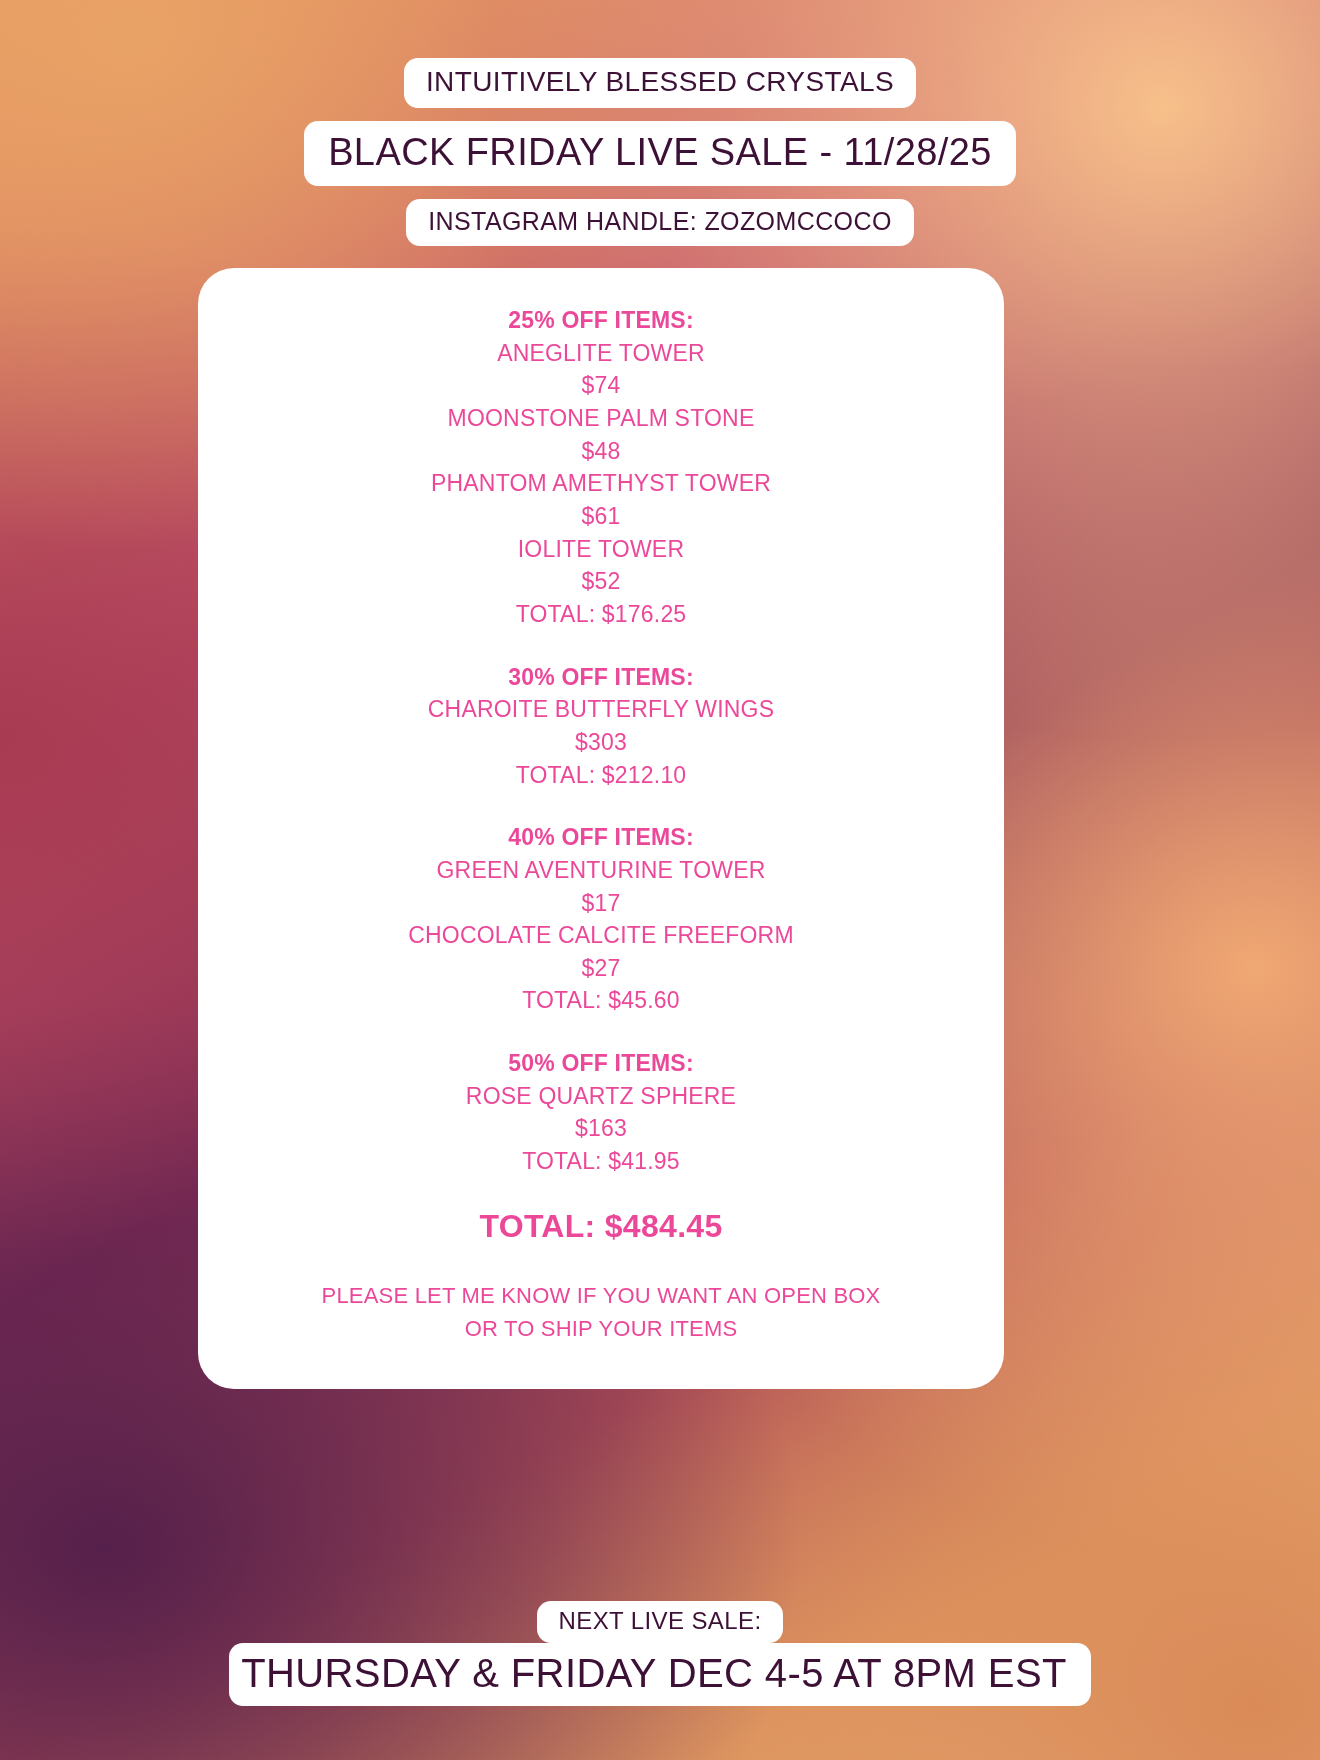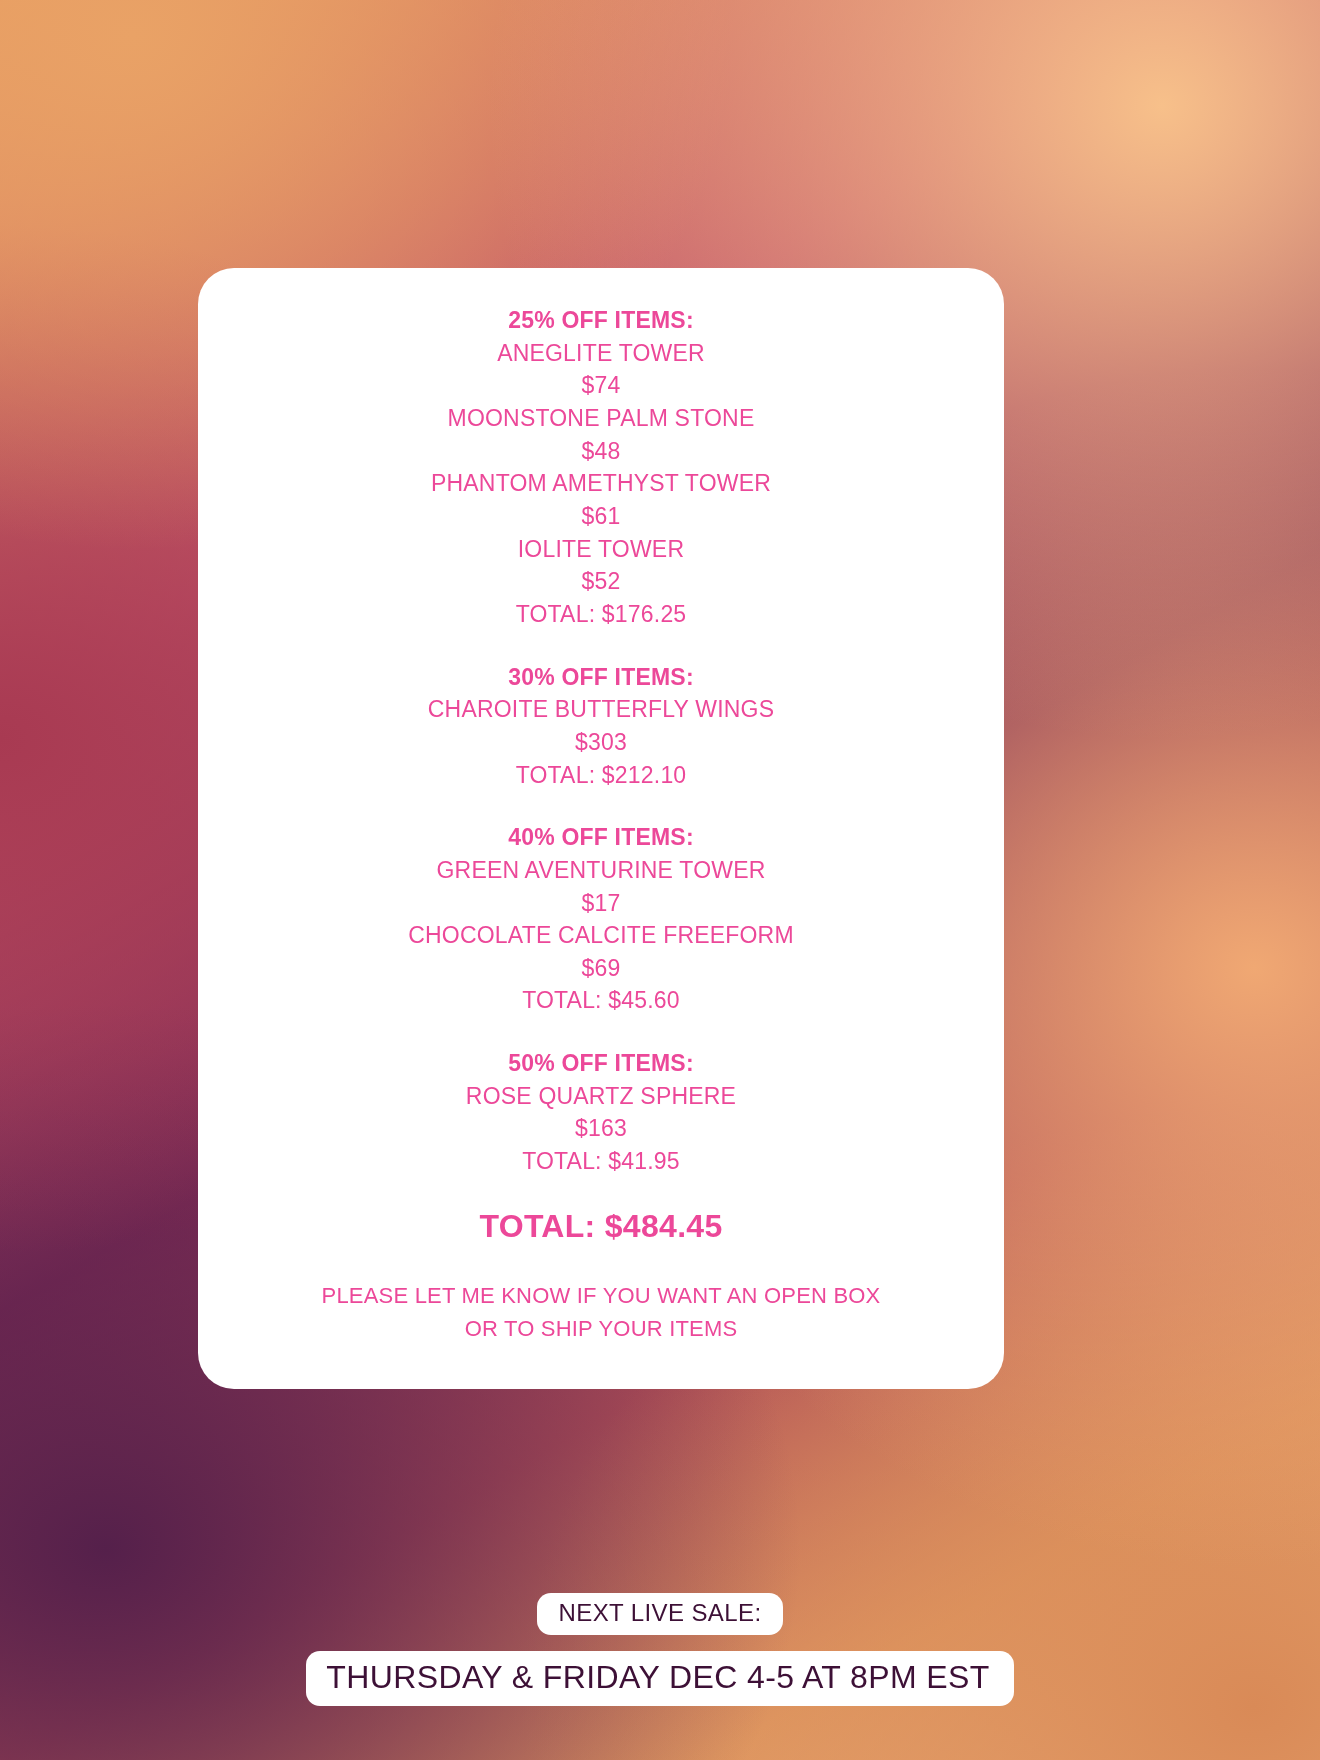--- a/index.html
+++ b/index.html
@@ -106,30 +106,41 @@
     left: 0;
     right: 0;
     bottom: 54px;
     text-align: center;
   }
   .footer-line1 {
     font-size: 24px;
     padding: 6px 22px 8px 22px;
   }
   .footer-line2 {
-    font-size: 32px;
-    margin-top: 16px;
-    padding: 8px 24px 10px 20px;
+    font-size: 40px;
+    margin-top: 0;
+    padding: 8px 24px 10px 12px;
   }
 </style>
 </head>
 <body>
 
 <div class="poster">
 
+  <div class="header-wrap">
+    <div class="row">
+      <div class="pill title-brand">INTUITIVELY BLESSED CRYSTALS</div>
+    </div>
+    <div class="row">
+      <div class="pill title-main">BLACK FRIDAY LIVE SALE - 11/28/25</div>
+    </div>
+    <div class="row">
+      <div class="pill title-handle">INSTAGRAM HANDLE:  ZOZOMCCOCO</div>
+    </div>
+  </div>
 
   <div class="card">
     <div class="section">
       <div class="sec-title">25% OFF ITEMS:</div>
       <div class="line">ANEGLITE TOWER</div>
       <div class="line">$74</div>
       <div class="line">MOONSTONE PALM STONE</div>
       <div class="line">$48</div>
       <div class="line">PHANTOM AMETHYST TOWER</div>
       <div class="line">$61</div>
@@ -143,21 +154,21 @@
       <div class="line">CHAROITE BUTTERFLY WINGS</div>
       <div class="line">$303</div>
       <div class="line">TOTAL: $212.10</div>
     </div>
 
     <div class="section">
       <div class="sec-title">40% OFF ITEMS:</div>
       <div class="line">GREEN AVENTURINE TOWER</div>
       <div class="line">$17</div>
       <div class="line">CHOCOLATE CALCITE FREEFORM</div>
-      <div class="line">$69</div>
+      <div class="line">$27</div>
       <div class="line">TOTAL: $45.60</div>
     </div>
 
     <div class="section">
       <div class="sec-title">50% OFF ITEMS:</div>
       <div class="line">ROSE QUARTZ SPHERE</div>
       <div class="line">$163</div>
       <div class="line">TOTAL: $41.95</div>
     </div>
 

